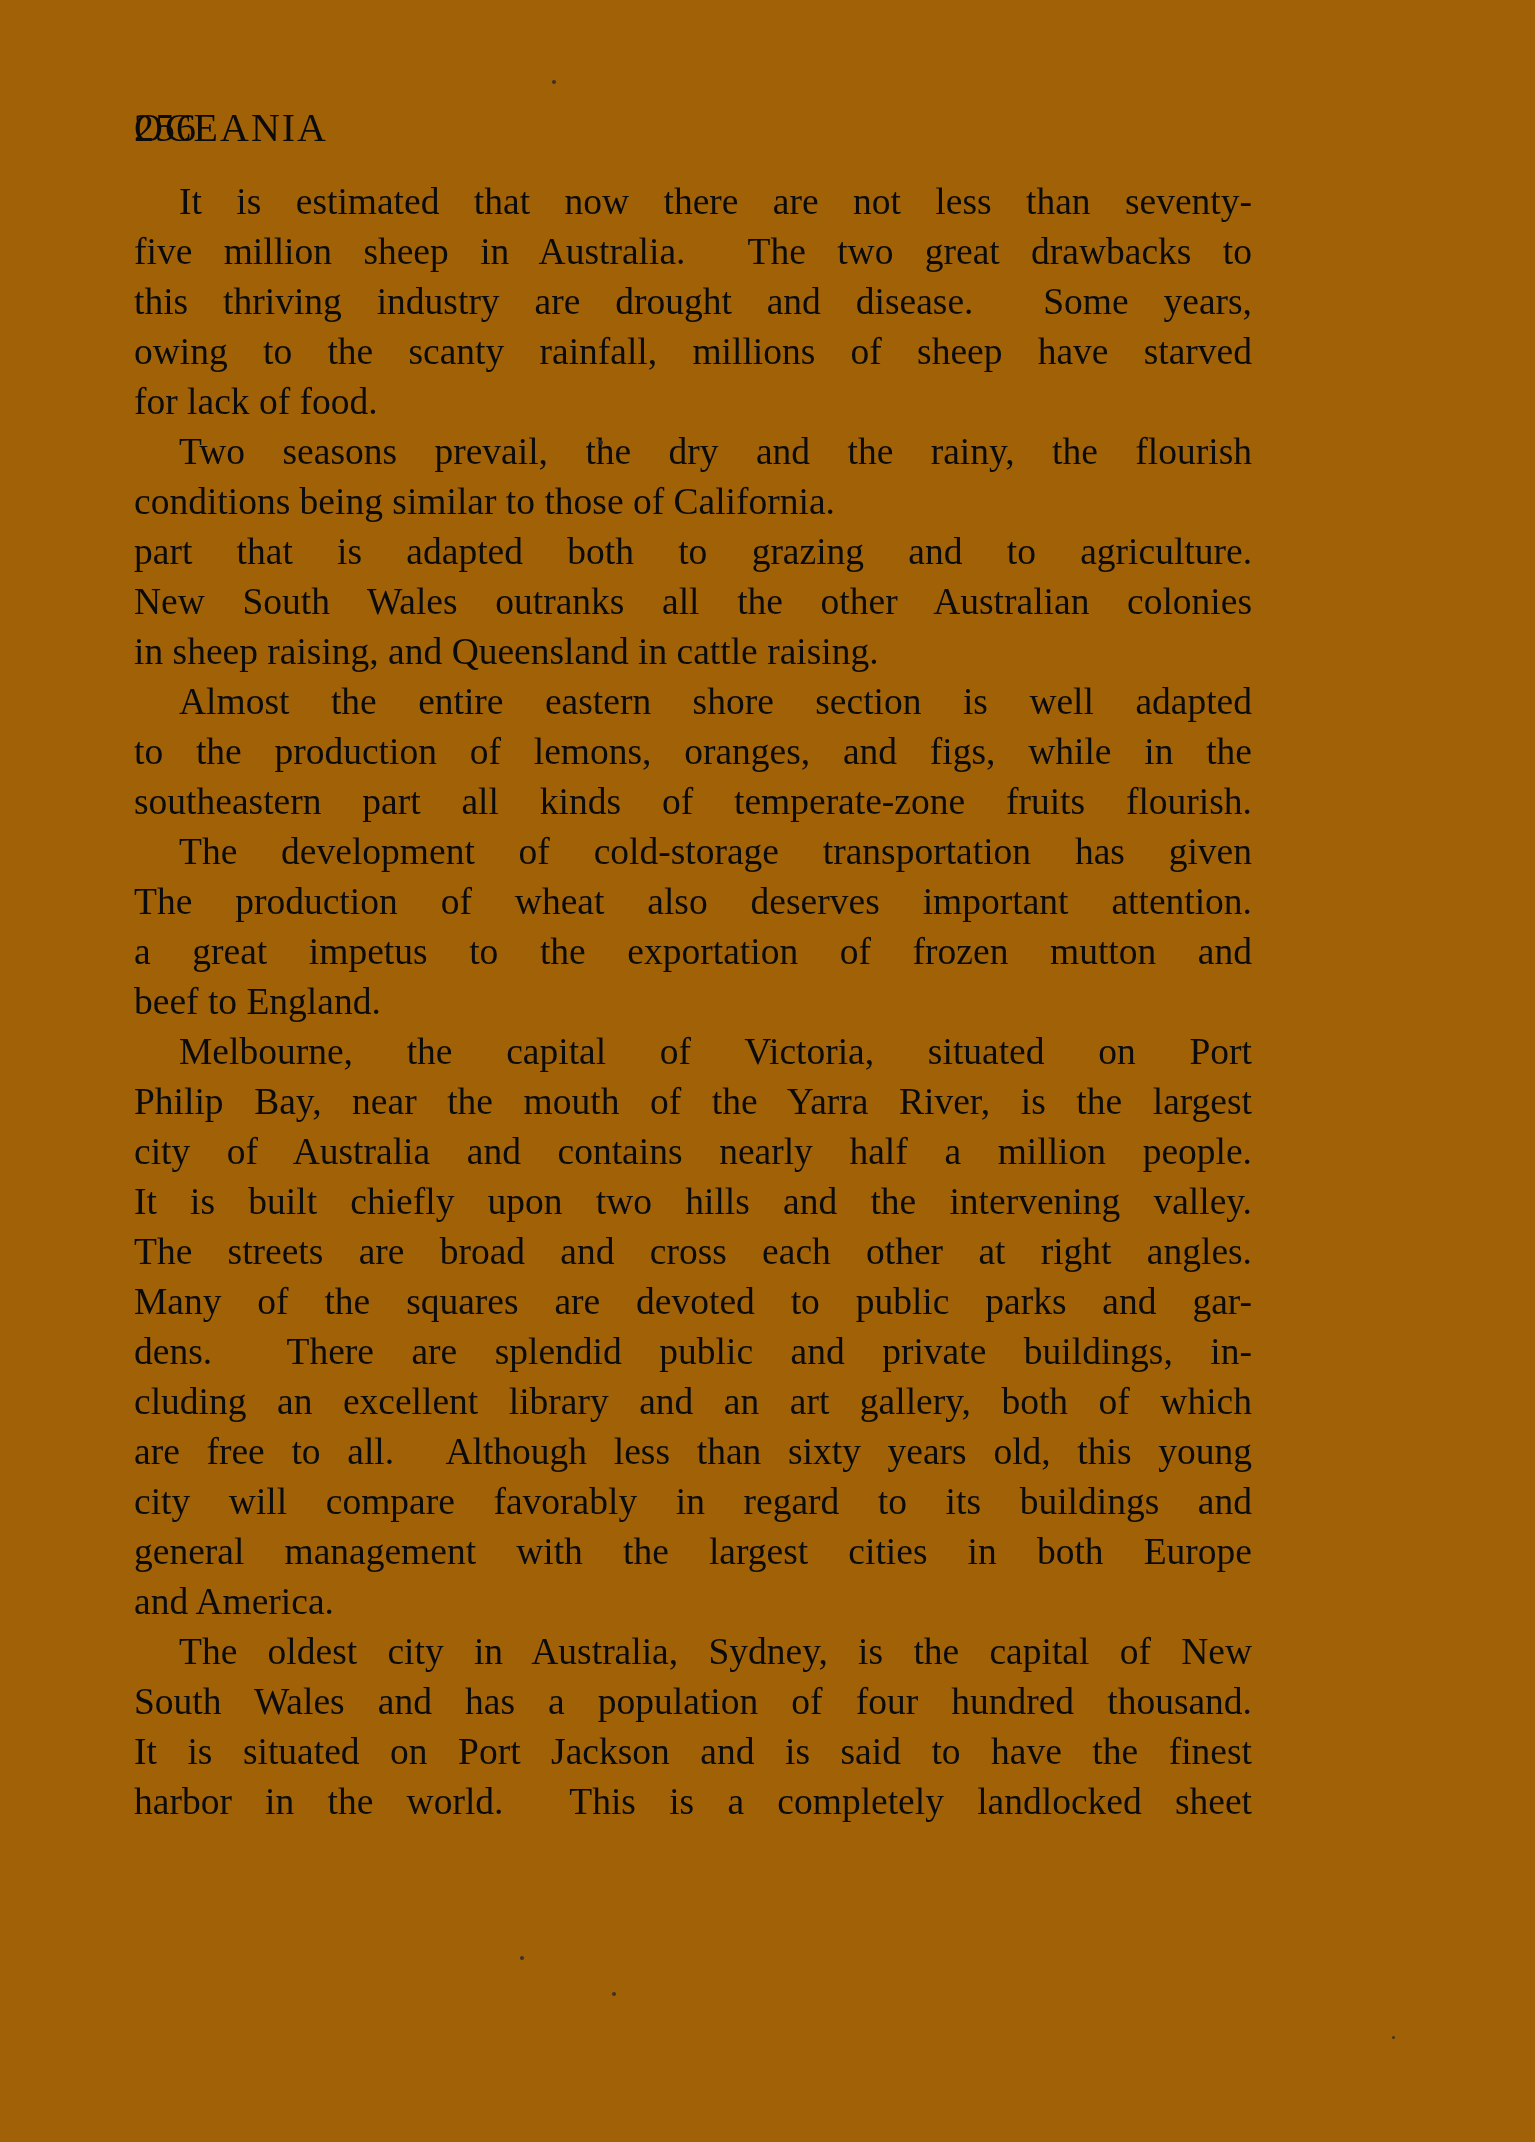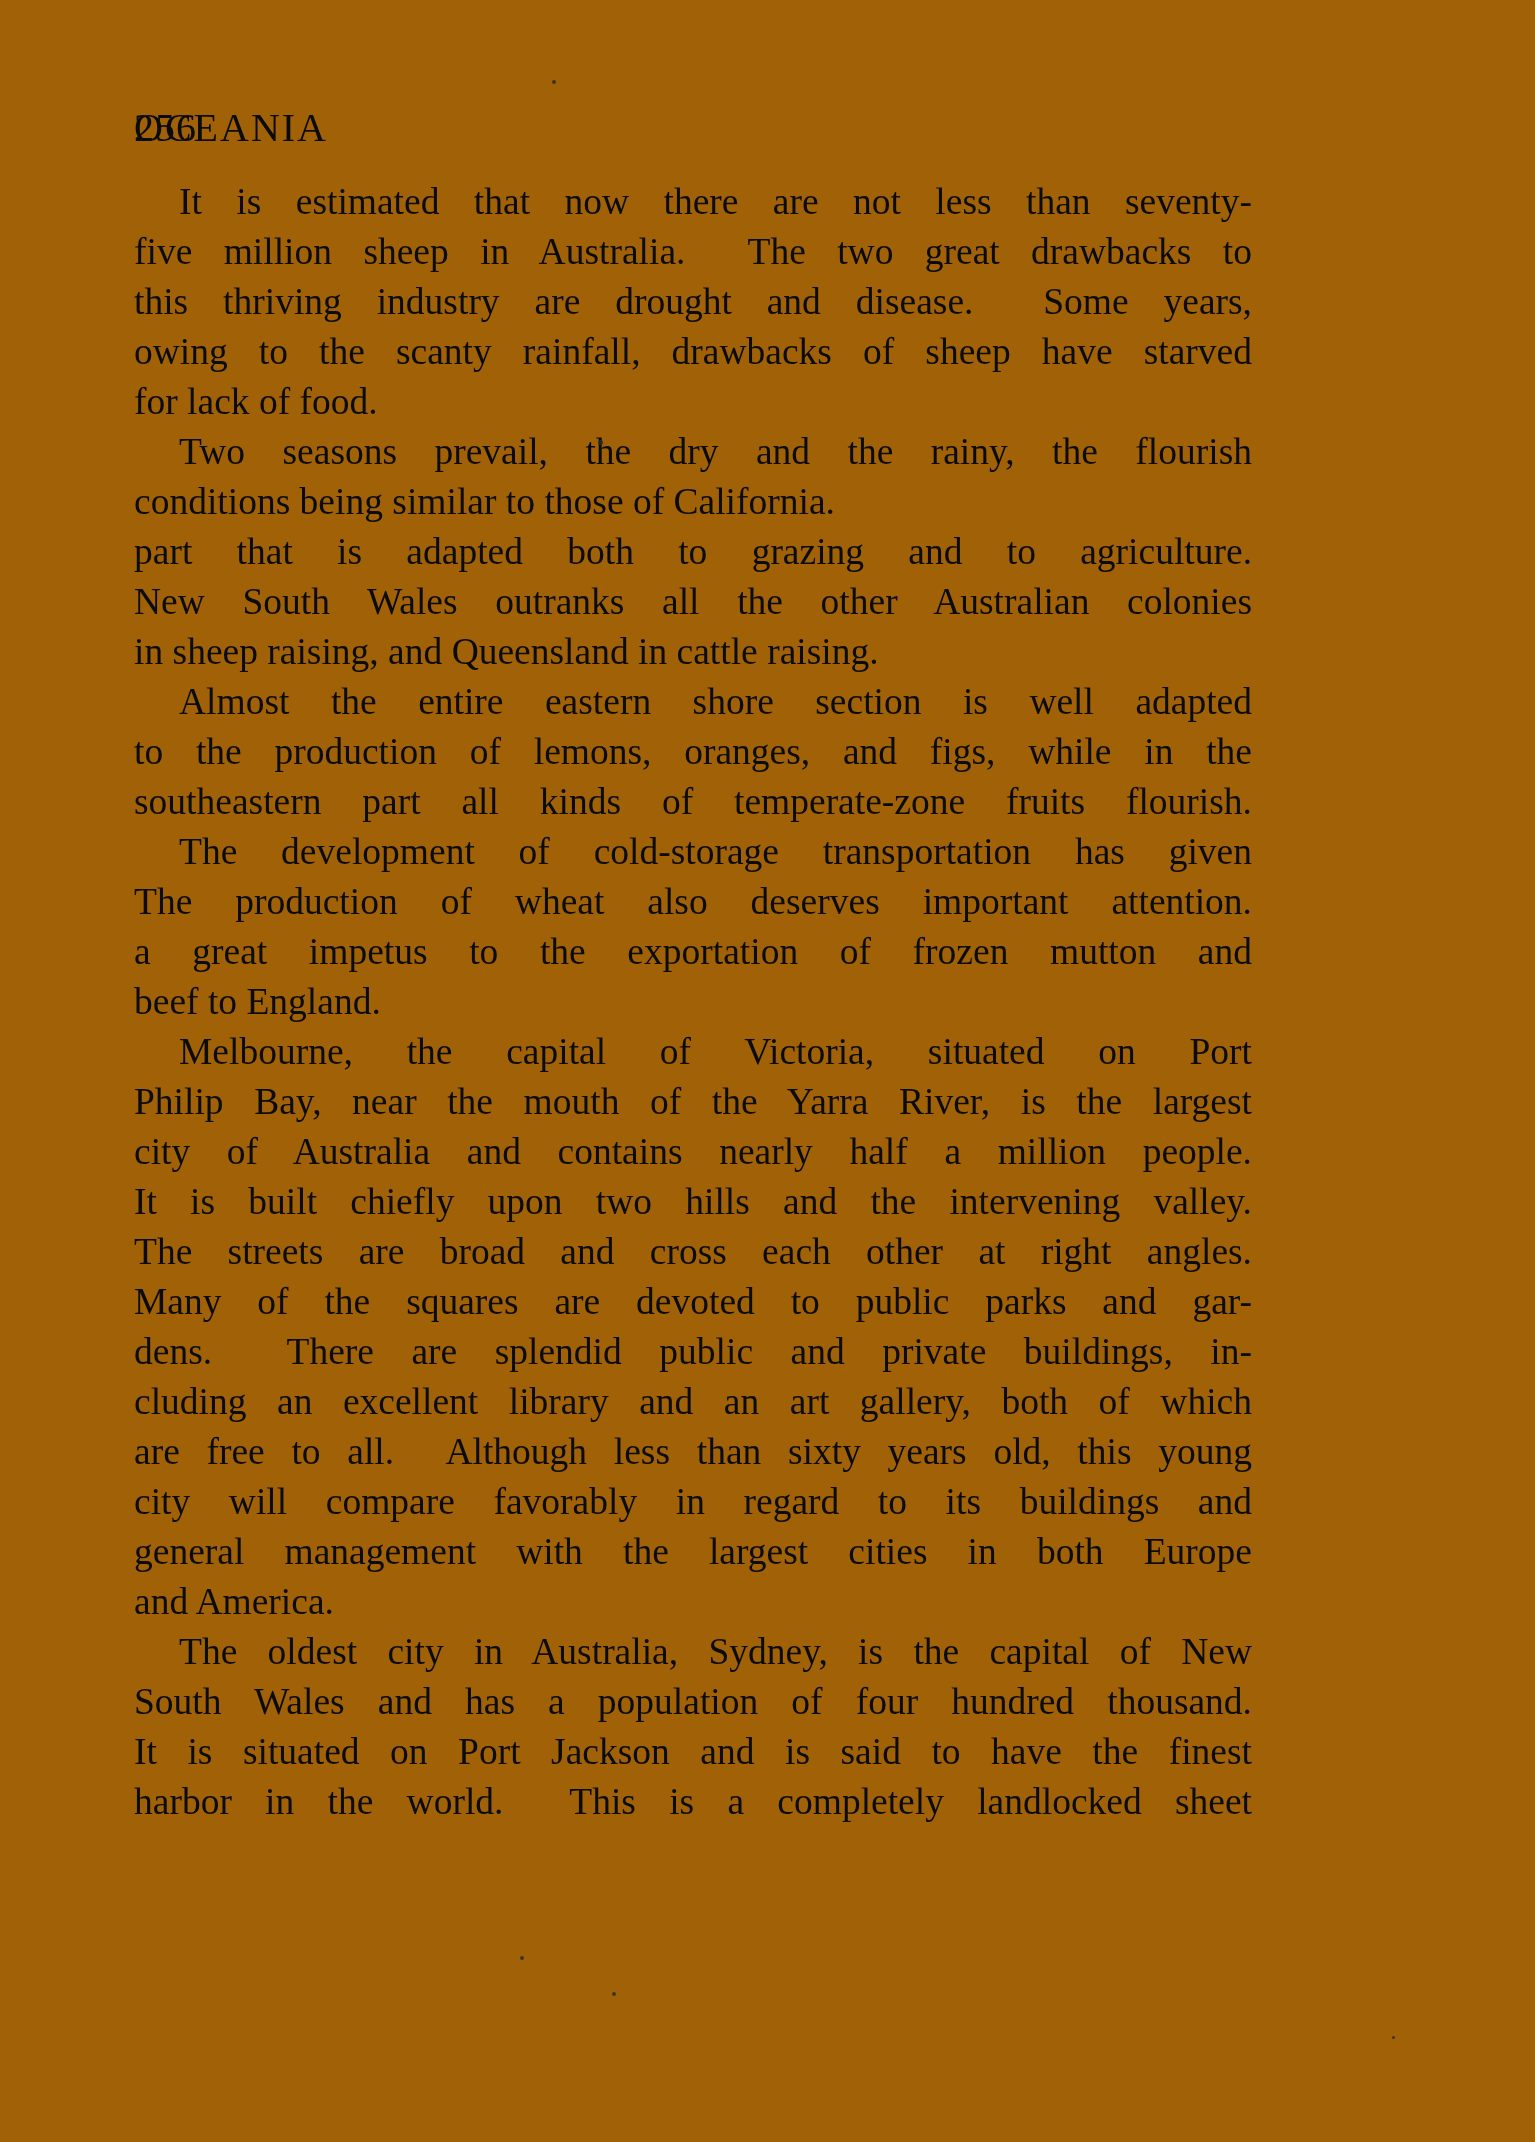--- a/index.html
+++ b/index.html
@@ -69,21 +69,21 @@
 
   <div class="header-row">
     <span class="page-number">256</span>
     <div class="running-head">OCEANIA</div>
   </div>
 
   <div class="body-text">
     <div class="line indent">It is estimated that now there are not less than seventy-</div>
     <div class="line">five million sheep in Australia.  The two great drawbacks to</div>
     <div class="line">this thriving industry are drought and disease.  Some years,</div>
-    <div class="line">owing to the scanty rainfall, drawbacks of sheep have starved</div>
+    <div class="line">owing to the scanty rainfall, millions of sheep have starved</div>
     <div class="line end">for lack of food.</div>
     <div class="line indent">Two seasons prevail, the dry and the rainy, the flourish</div>
     <div class="line end">conditions being similar to those of California.</div>
     <div class="line">part that is adapted both to grazing and to agriculture.</div>
     <div class="line">New South Wales outranks all the other Australian colonies</div>
     <div class="line end">in sheep raising, and Queensland in cattle raising.</div>
     <div class="line indent">Almost the entire eastern shore section is well adapted</div>
     <div class="line">to the production of lemons, oranges, and figs, while in the</div>
     <div class="line">southeastern part all kinds of temperate-zone fruits flourish.</div>
     <div class="line indent">The development of cold-storage transportation has given</div>

